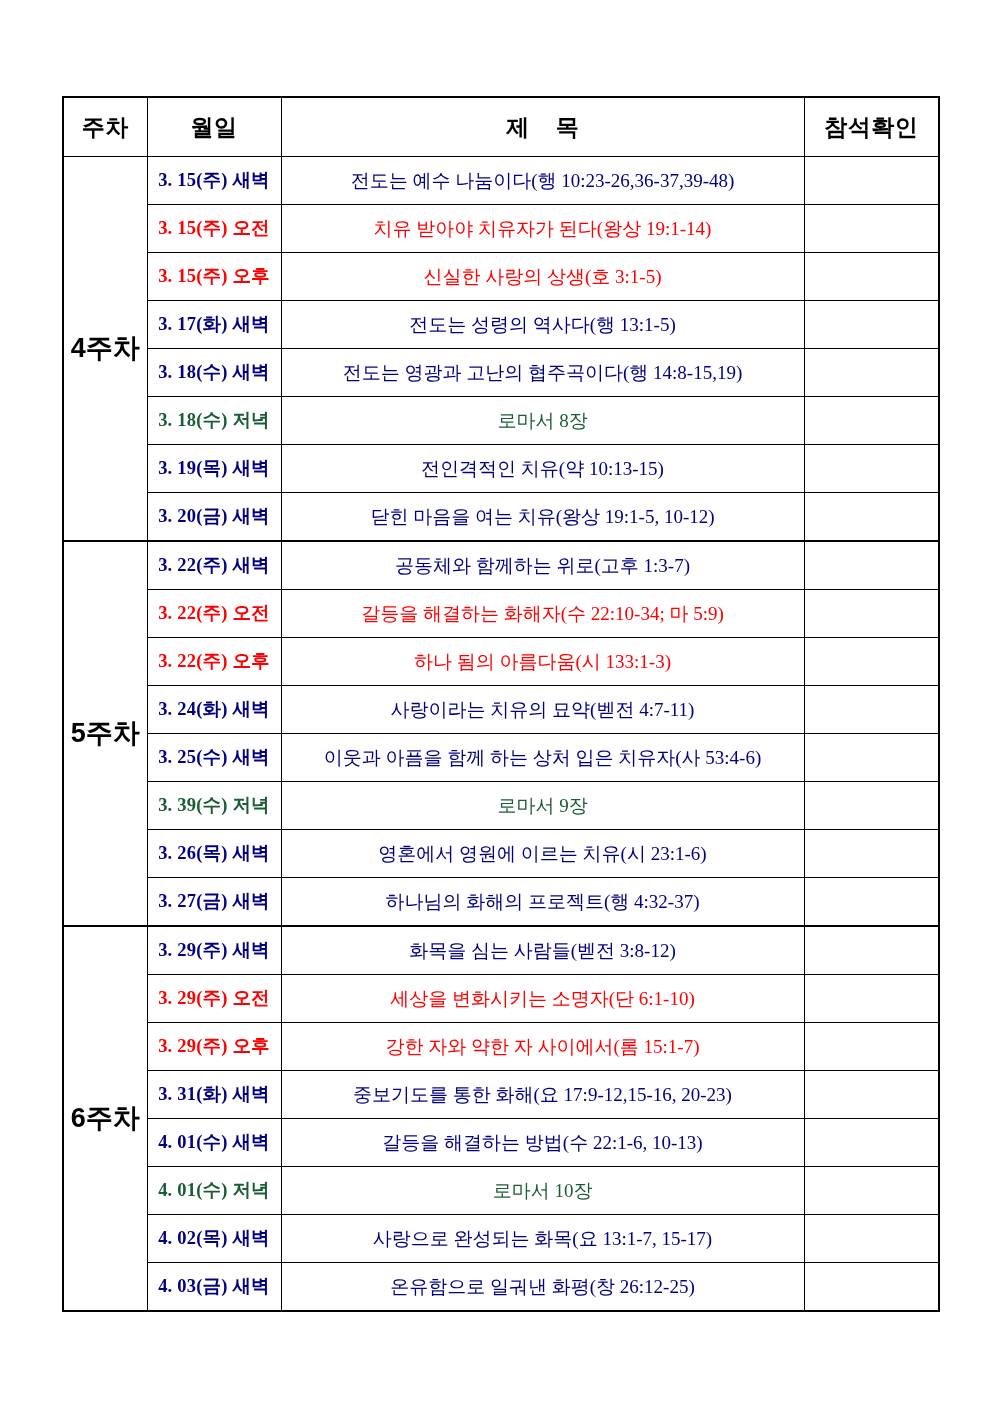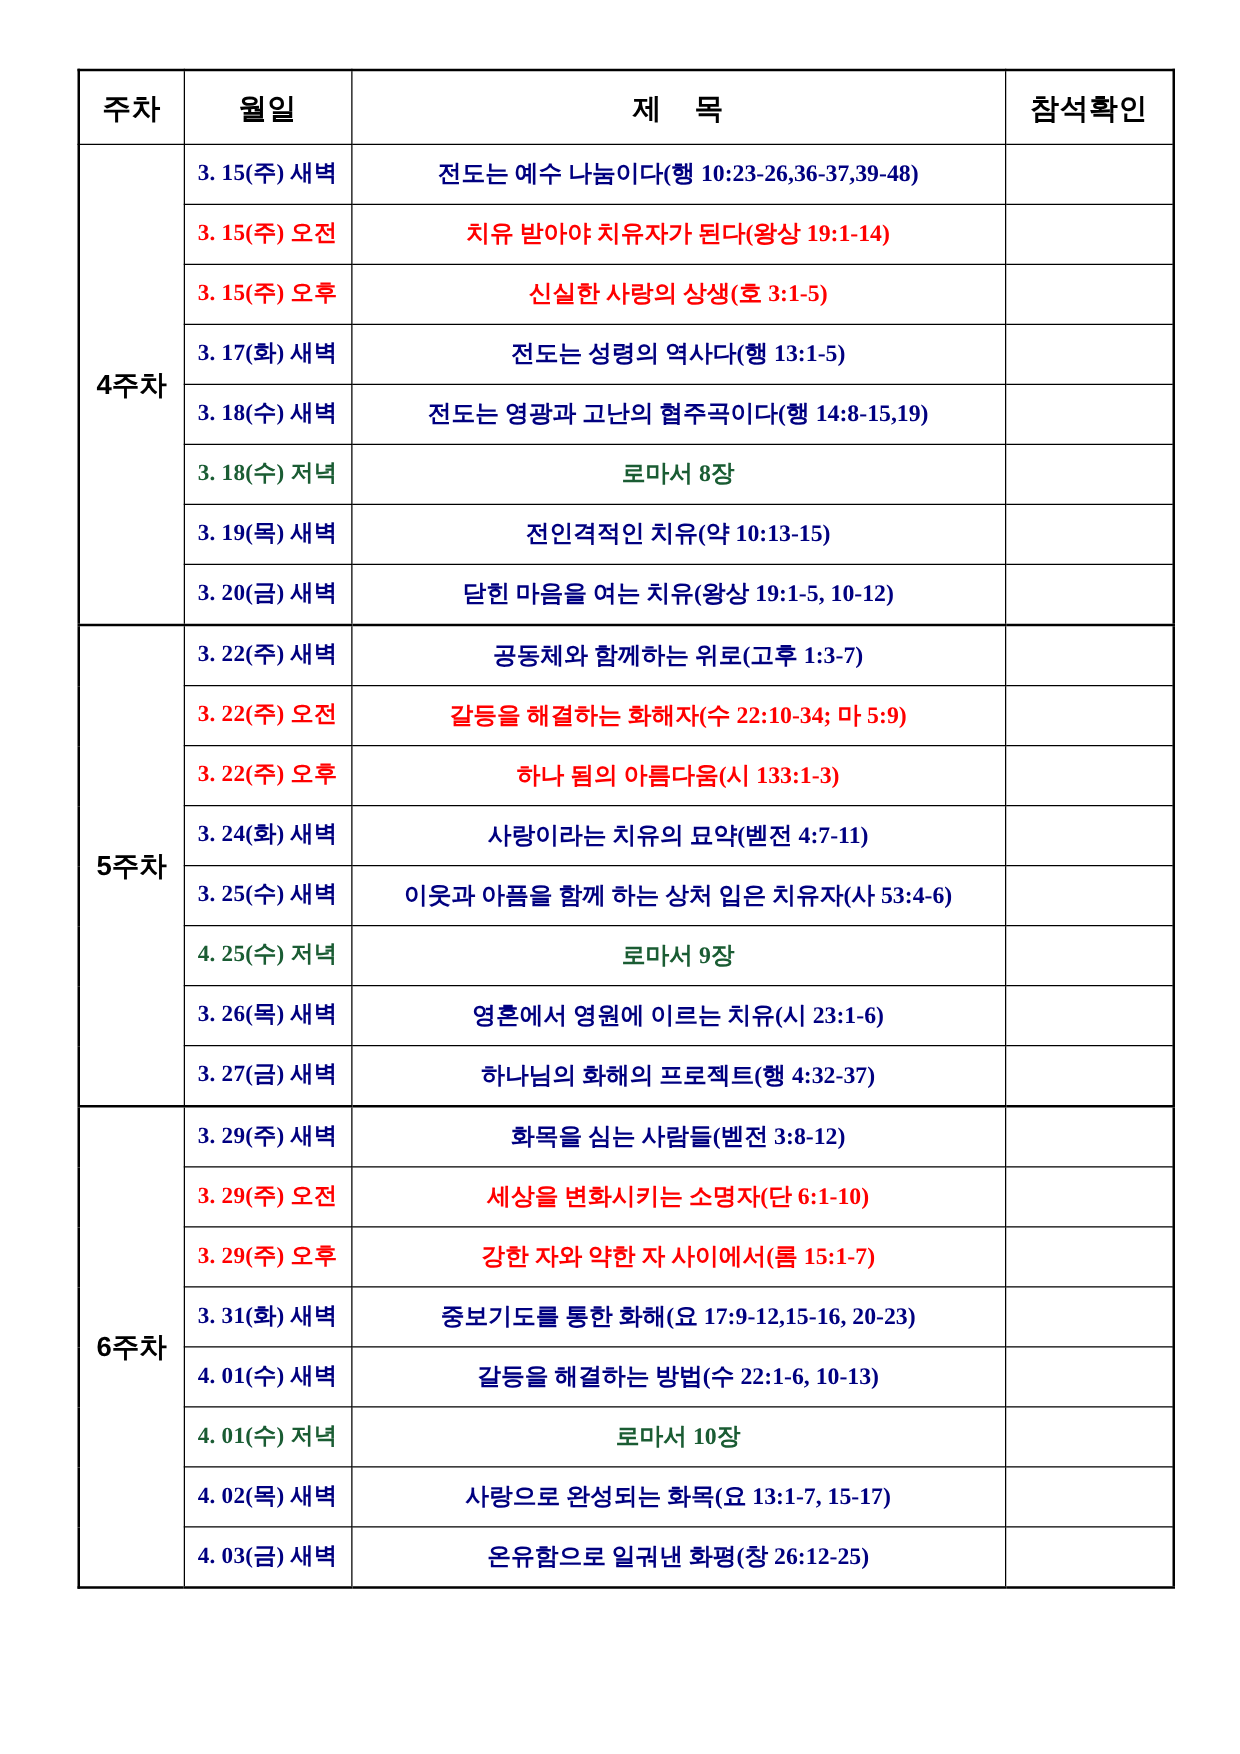--- a/index.html
+++ b/index.html
@@ -12,21 +12,21 @@
     width: 992px;
     height: 1403px;
     font-family: "Liberation Serif", "DejaVu Serif", serif;
     overflow: hidden;
   }
   .page {
     position: relative;
     width: 992px;
     height: 1403px;
     box-sizing: border-box;
-    padding: 55px 56px 0 62px;
+    padding: 96px 56px 0 62px;
   }
   table.schedule {
     border-collapse: collapse;
     table-layout: fixed;
     width: 876px;
     background: #ffffff;
   }
   table.schedule col.c-week  { width: 84px; }
   table.schedule col.c-date  { width: 134px; }
   table.schedule col.c-title { width: 523px; }
@@ -62,34 +62,34 @@
   }
 
   tbody td {
     height: 47px;
     font-size: 19px;
     font-weight: bold;
   }
 
   td.week-cell {
     font-family: "Liberation Sans", "DejaVu Sans", sans-serif;
-    font-size: 22px;
+    font-size: 27px;
     font-weight: bold;
     color: #000000;
     border-right: 2px solid #000000;
   }
   td.date-cell {
     font-size: 18.5px;
     font-weight: bold;
     letter-spacing: 0.2px;
     white-space: nowrap;
   }
   td.title-cell {
     font-size: 19px;
-    font-weight: bold;
+    font-weight: normal;
     white-space: nowrap;
     padding: 0 6px;
   }
   td.check-cell {
     background: #ffffff;
   }
 
   
   .c-blue  { color: #000080; }
   .c-red   { color: #ff0000; }
@@ -186,21 +186,21 @@
           <td class="date-cell c-blue">3. 24(화) 새벽</td>
           <td class="title-cell c-blue">사랑이라는 치유의 묘약(벧전 4:7-11)</td>
           <td class="check-cell"></td>
         </tr>
         <tr>
           <td class="date-cell c-blue">3. 25(수) 새벽</td>
           <td class="title-cell c-blue">이웃과 아픔을 함께 하는 상처 입은 치유자(사 53:4-6)</td>
           <td class="check-cell"></td>
         </tr>
         <tr>
-          <td class="date-cell c-green">4. 25(수) 저녁</td>
+          <td class="date-cell c-green">3. 39(수) 저녁</td>
           <td class="title-cell c-green">로마서 9장</td>
           <td class="check-cell"></td>
         </tr>
         <tr>
           <td class="date-cell c-blue">3. 26(목) 새벽</td>
           <td class="title-cell c-blue">영혼에서 영원에 이르는 치유(시 23:1-6)</td>
           <td class="check-cell"></td>
         </tr>
         <tr>
           <td class="date-cell c-blue">3. 27(금) 새벽</td>

